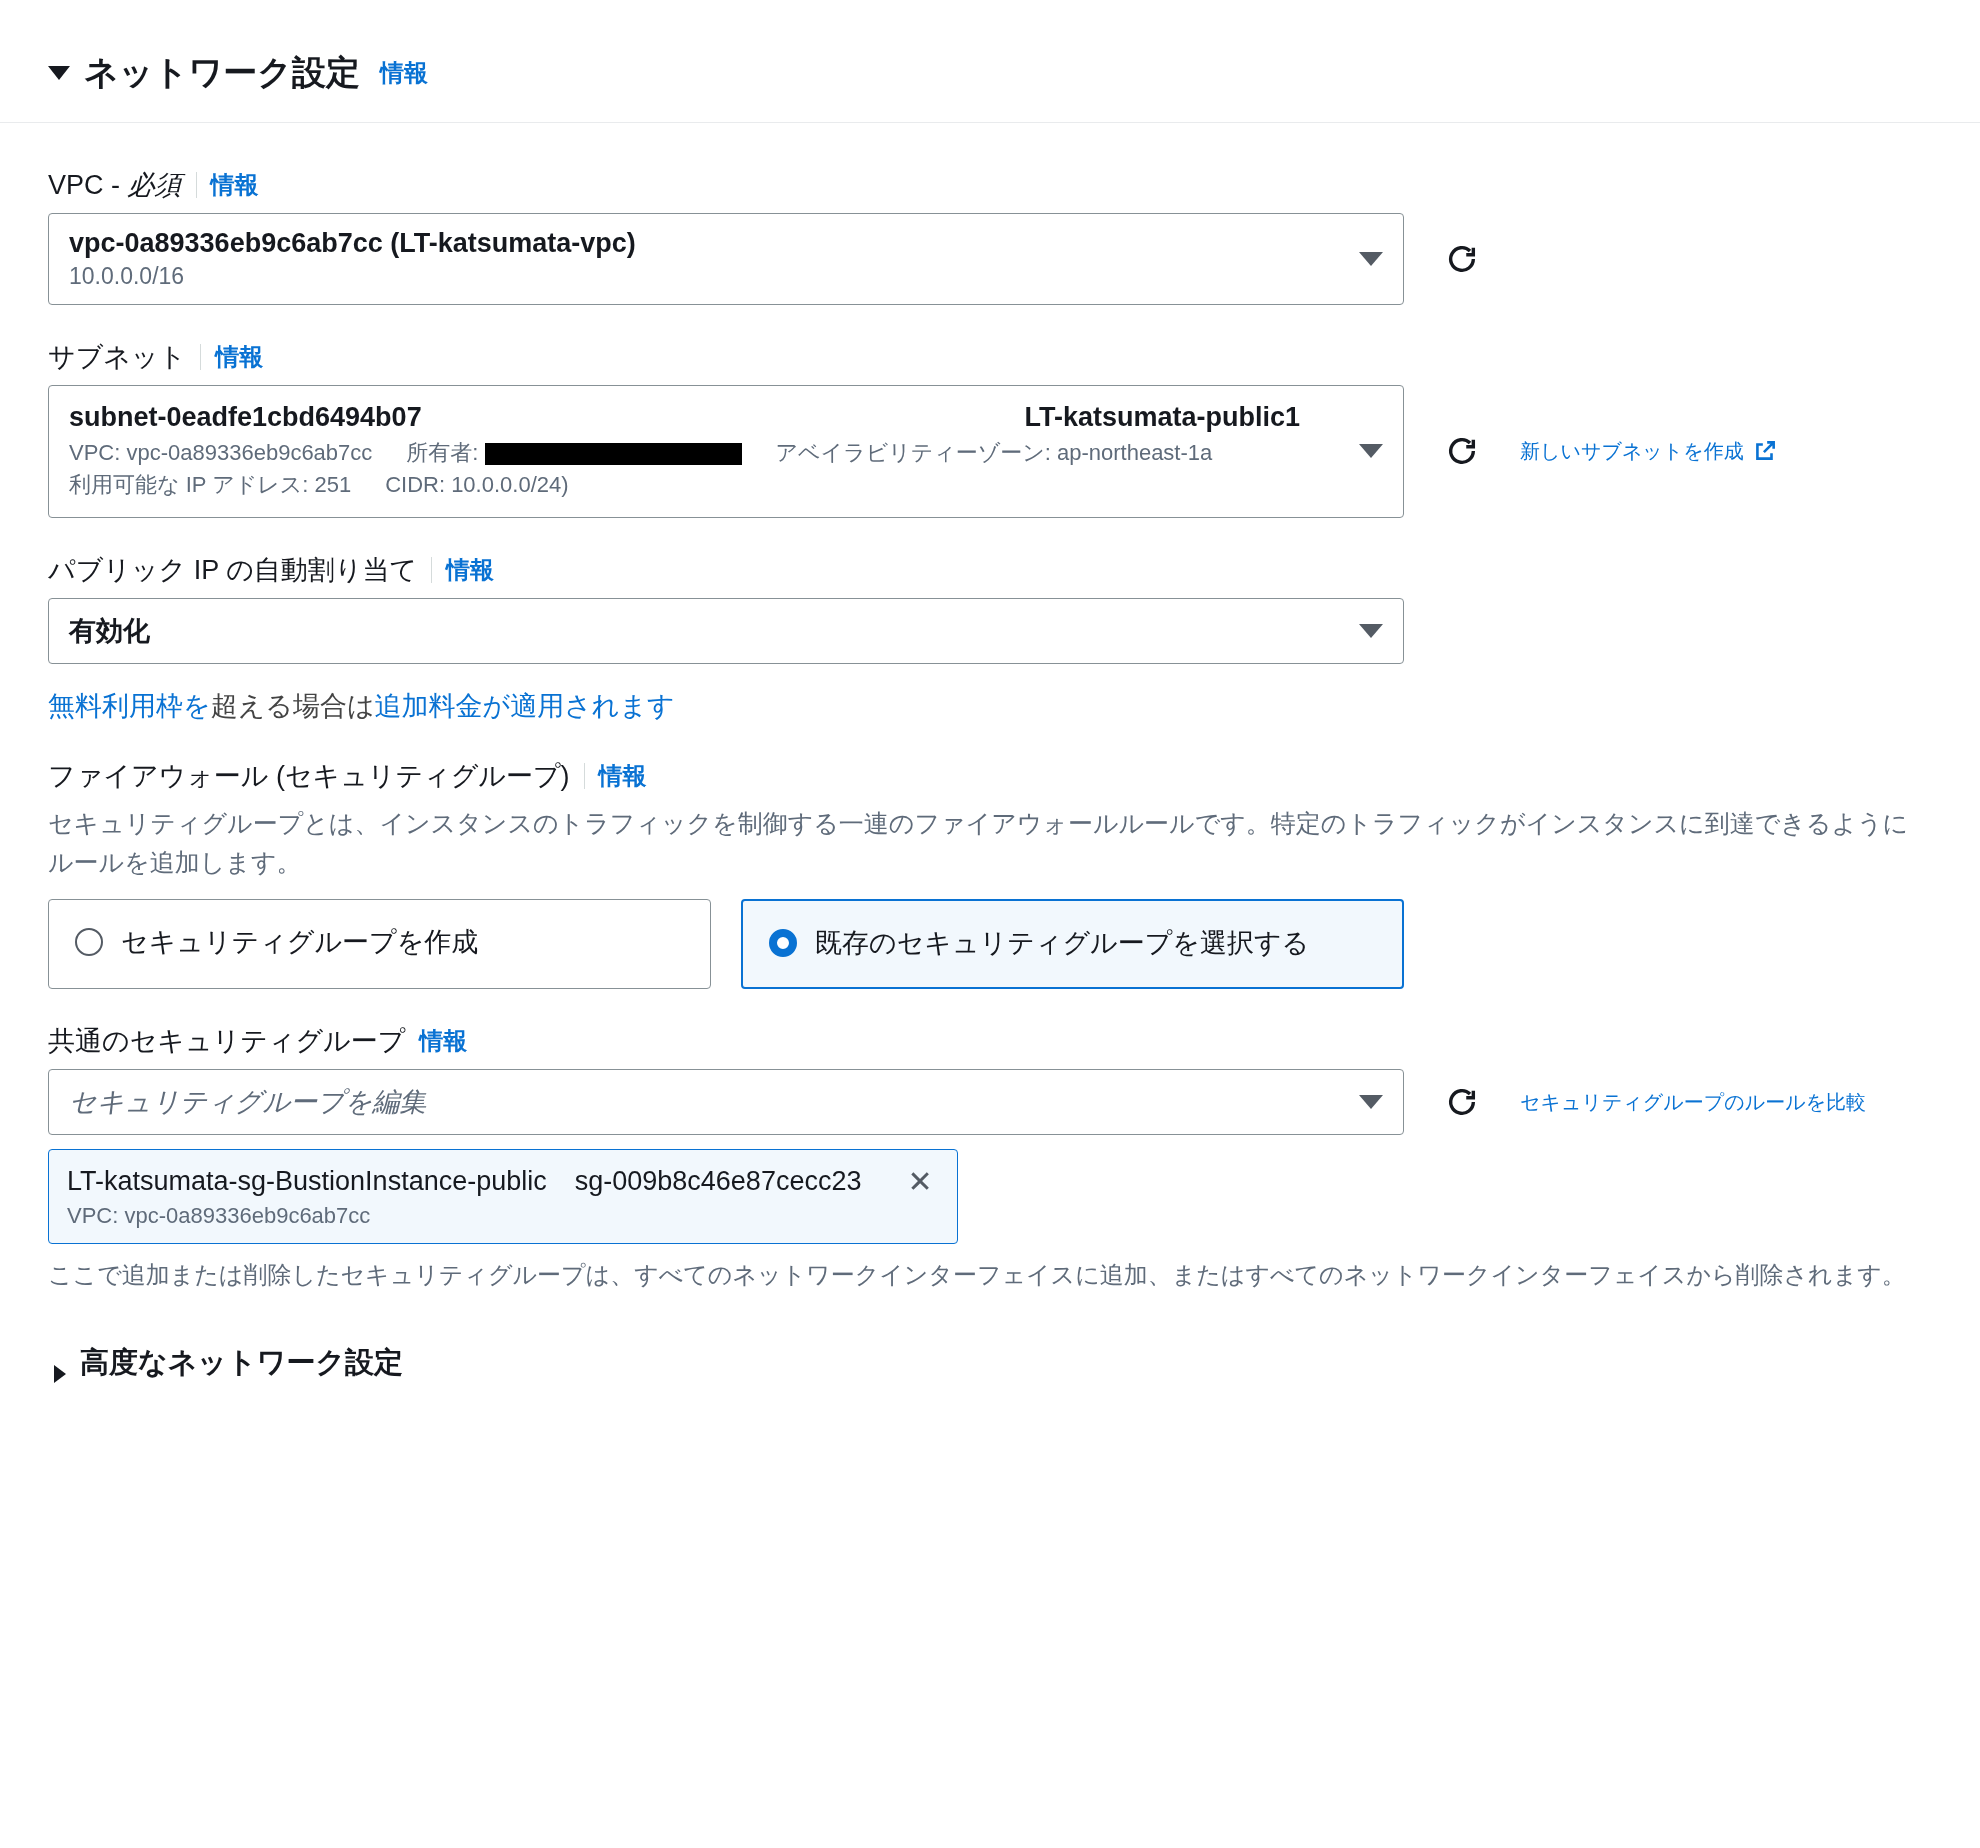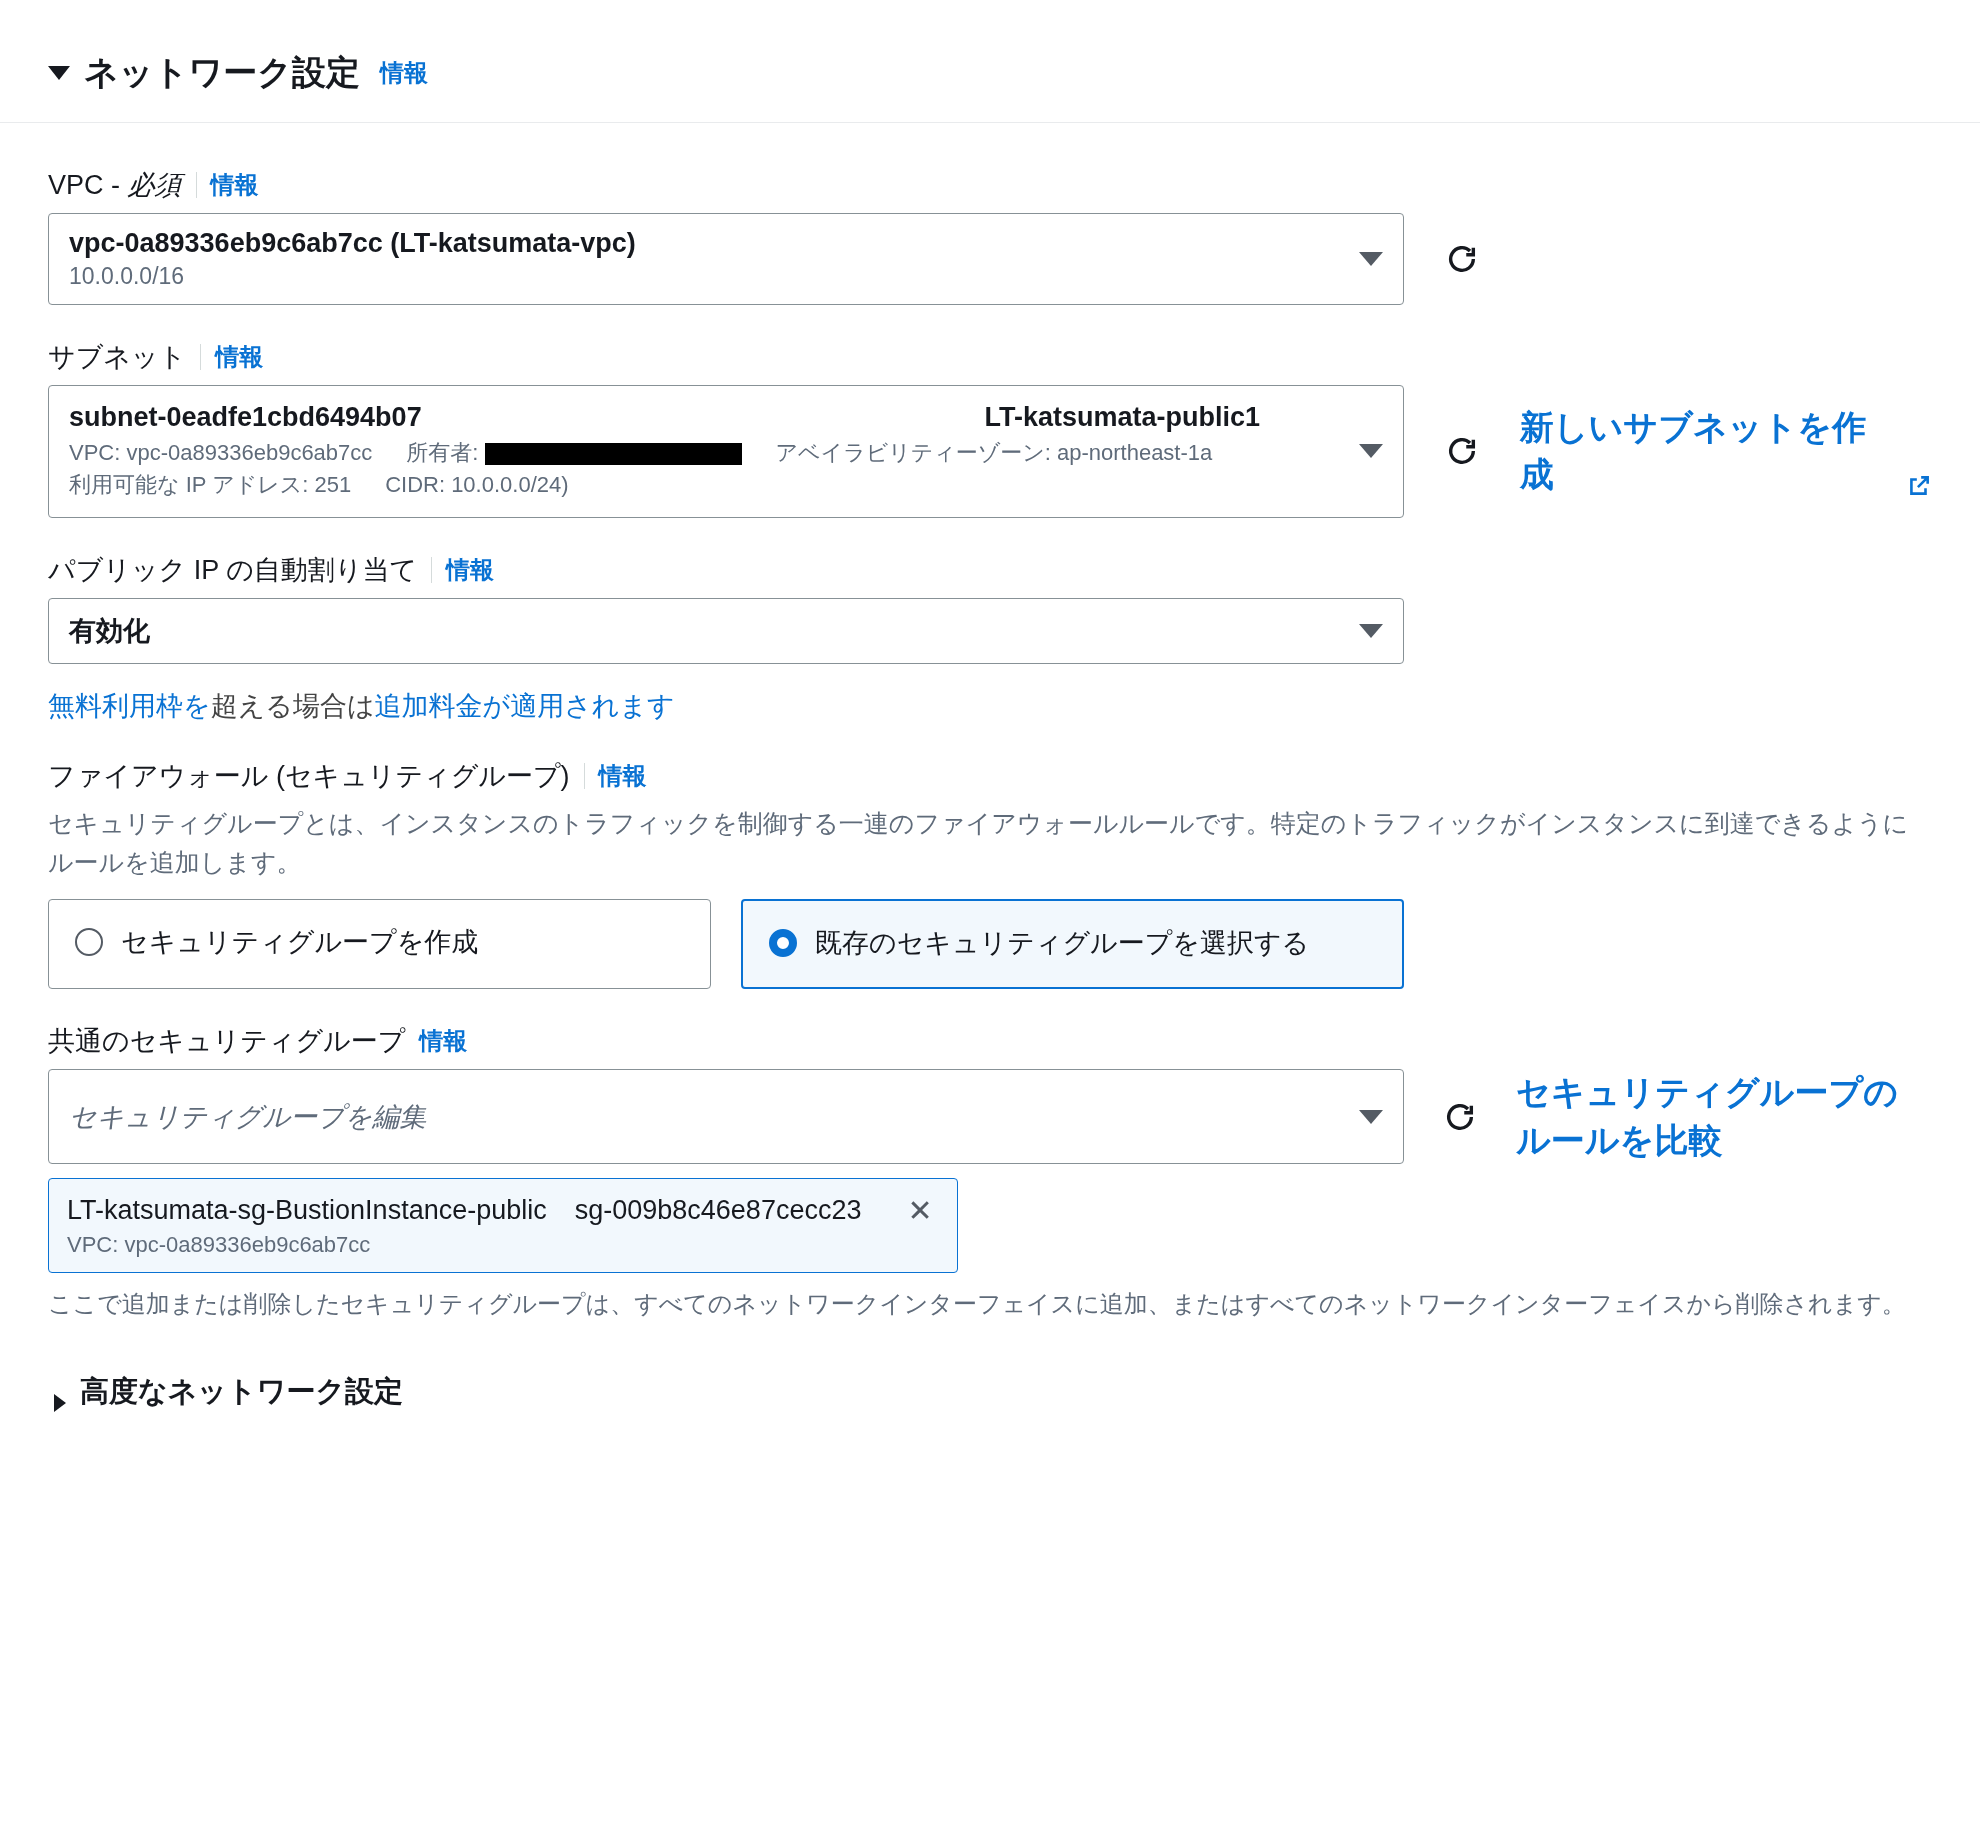--- a/index.html
+++ b/index.html
@@ -80,47 +80,46 @@
   .select-box {
     flex: 0 0 1356px;
     border: 1px solid var(--border);
     border-radius: 4px;
     padding: 14px 20px;
     display: flex;
     align-items: center;
     justify-content: space-between;
     cursor: pointer;
     background: #fff;
-    gap: 40px;
   }
   .select-inner { display: flex; flex-direction: column; gap: 4px; min-width: 0; }
   .select-primary { font-size: 27px; font-weight: 650; }
   .select-secondary { font-size: 23px; color: var(--muted); }
   .select-caret {
     width: 0; height: 0;
     border-left: 12px solid transparent;
     border-right: 12px solid transparent;
     border-top: 14px solid #545b64;
     align-self: center;
   }
   .refresh-btn {
     align-self: center;
     width: 44px; height: 44px;
     display: flex; align-items: center; justify-content: center;
     cursor: pointer;
   }
   .refresh-btn svg { width: 34px; height: 34px; }
   .link-action {
     color: var(--link);
-    font-size: 34px;
-    font-weight: 700;
+    font-size: 20px;
+    font-weight: 400;
     cursor: pointer;
     align-self: center;
     display: inline-flex;
-    align-items: flex-end;
+    align-items: center;
     gap: 8px;
     max-width: 416px;
     line-height: 1.4;
   }
   .ext-icon { width: 26px; height: 26px; flex: 0 0 auto; }
 
   
   .subnet-row1 {
     display: flex; justify-content: space-between; font-weight: 650;
   }

